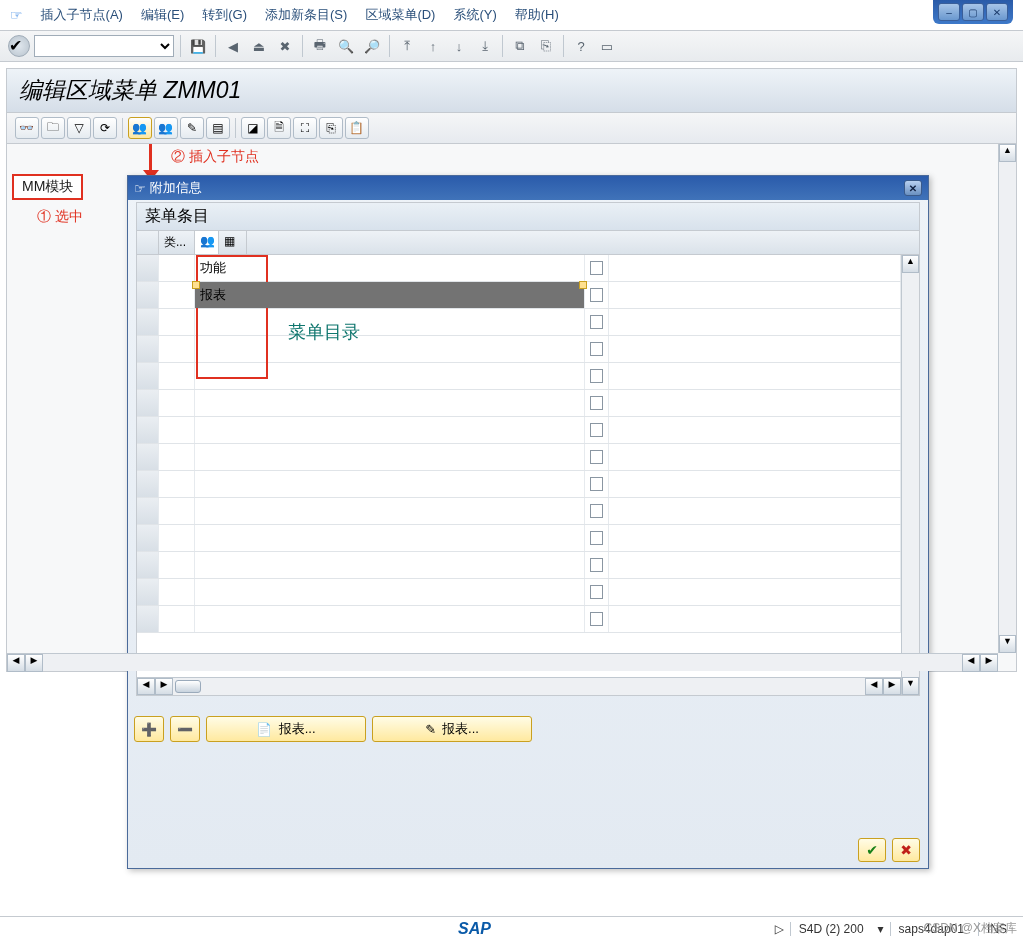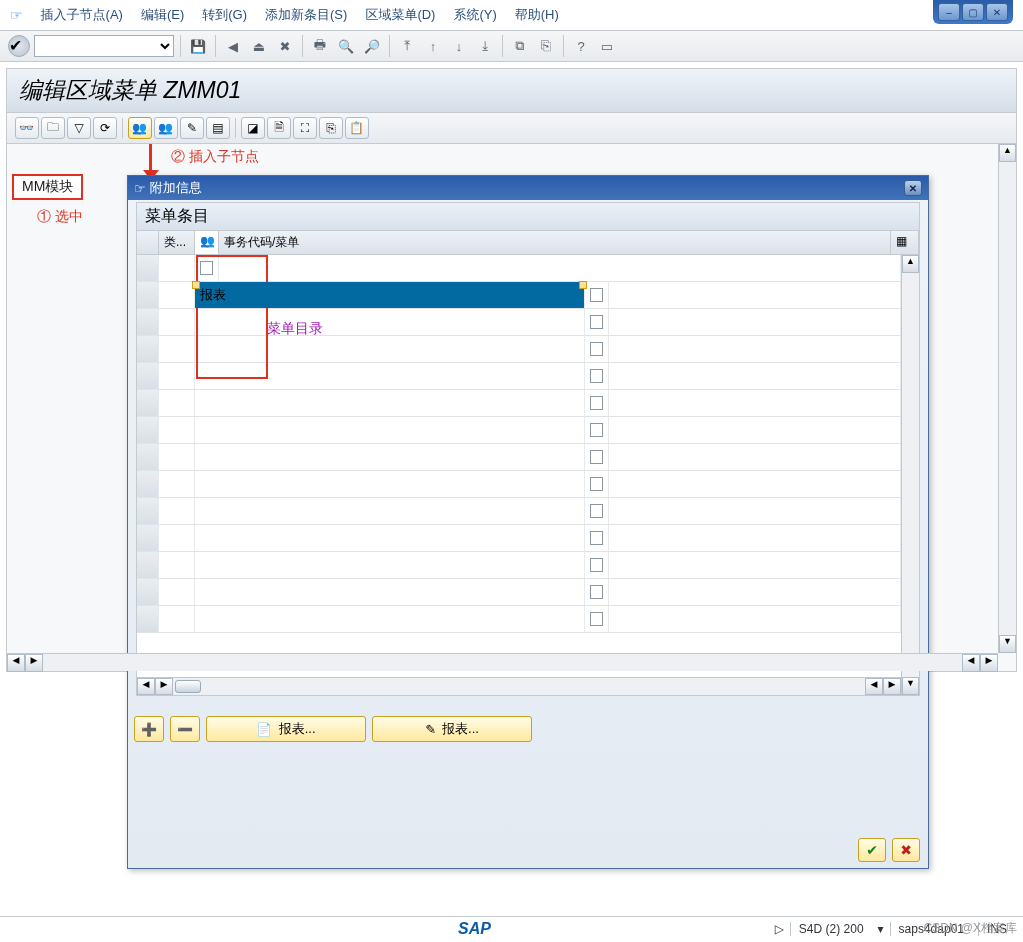--- a/index.html
+++ b/index.html
@@ -66,27 +66,27 @@
 .c-icon { width: 24px; background:#fff; text-align:center; }
 .c-code { flex: 1; }
 .c-cfg { width: 28px; }
 .tbl-body { height: 422px; overflow: hidden; position: relative; background: #fff; }
 .row { display: flex; height: 27px; border-bottom: 1px solid #e0e4e8; font-size: 13px; }
 .row .c { border-right: 1px solid #e6eaee; padding: 3px 5px; display:flex; align-items:center; }
 .row .c-sel { background: linear-gradient(#eaeef2,#d8dfe6); }
 .row .c-type { background: #fff; }
 .row .c-icon { justify-content:center; }
 .row .c-icon .chk { width:14px; height:14px; border:1px solid #8a96a2; background:#fff; }
-.row.active .c-text { background: #0369a1; position: relative; }
+.row.active .c-text { background: #737373; position: relative; }
 .row.active .c-text::before, .row.active .c-text::after { content:''; position:absolute; top:-1px; width:6px; height:6px; border:1px solid #c9a020; background:#ffe090; }
 .row.active .c-text::before { left:-3px; }
 .row.active .c-text::after { right:-3px; }
 .red-box { position: absolute; border: 2px solid #e03020; pointer-events: none; }
 .red-box.menu { top: 0px; left: 59px; width: 72px; height: 124px; }
-.ann3 { position: absolute; top: 65px; left: 130px; color: #a21caf; font-size: 14px; }
+.ann3 { position: absolute; top: 65px; left: 151px; color: #0f766e; font-size: 18px; }
 
 
 .tbl-vscroll { width: 18px; background: #eef0f3; border-left: 1px solid #c0c8d0; position: relative; display: flex; flex-direction: column; }
 .tbl-vscroll .btn { height: 18px; background: linear-gradient(#fff,#d5dde5); border: 1px solid #b0bcc8; font-size:9px; text-align:center; cursor:pointer; }
 .tbl-vscroll .trk { flex:1; }
 .tbl-hscroll { height: 18px; background: #eef0f3; border-top: 1px solid #c0c8d0; display:flex; }
 .tbl-hscroll .btn { width:18px; background: linear-gradient(#fff,#d5dde5); border: 1px solid #b0bcc8; font-size:9px; text-align:center; cursor:pointer; }
 .tbl-hscroll .thumb { width: 26px; margin:2px; background: linear-gradient(#fff,#c8d3de); border:1px solid #9aaabb; border-radius:3px; }
 .tbl-hscroll .trk { flex:1; }
 
@@ -185,31 +185,31 @@
       <span>附加信息</span>
       <span class="spacer"></span>
       <button class="close">✕</button>
     </div>
     <div class="group">
       <div class="group-title">菜单条目</div>
       <div class="tbl-head">
         <div class="c c-sel"></div>
         <div class="c c-type">类...</div>
         <div class="c c-icon">👥</div>
-        <div class="c c-code">事务代码/菜单</div>
         <div class="c c-cfg">▦</div>
       </div>
       <div class="tbl-wrapper">
         <div class="tbl-area">
           <div class="tbl-body">
             <div class="red-box menu"></div>
             <div class="ann3">菜单目录</div>
             <div class="row">
               <div class="c c-sel"></div>
               <div class="c c-type"></div>
+              <div class="c c-text">功能</div>
               <div class="c c-icon">
                   <div class="chk"></div>
                 </div>
               <div class="c c-code"></div>
             </div>
             <div class="row active">
               <div class="c c-sel"></div>
               <div class="c c-type"></div>
               <div class="c c-text">报表</div>
               <div class="c c-icon">

